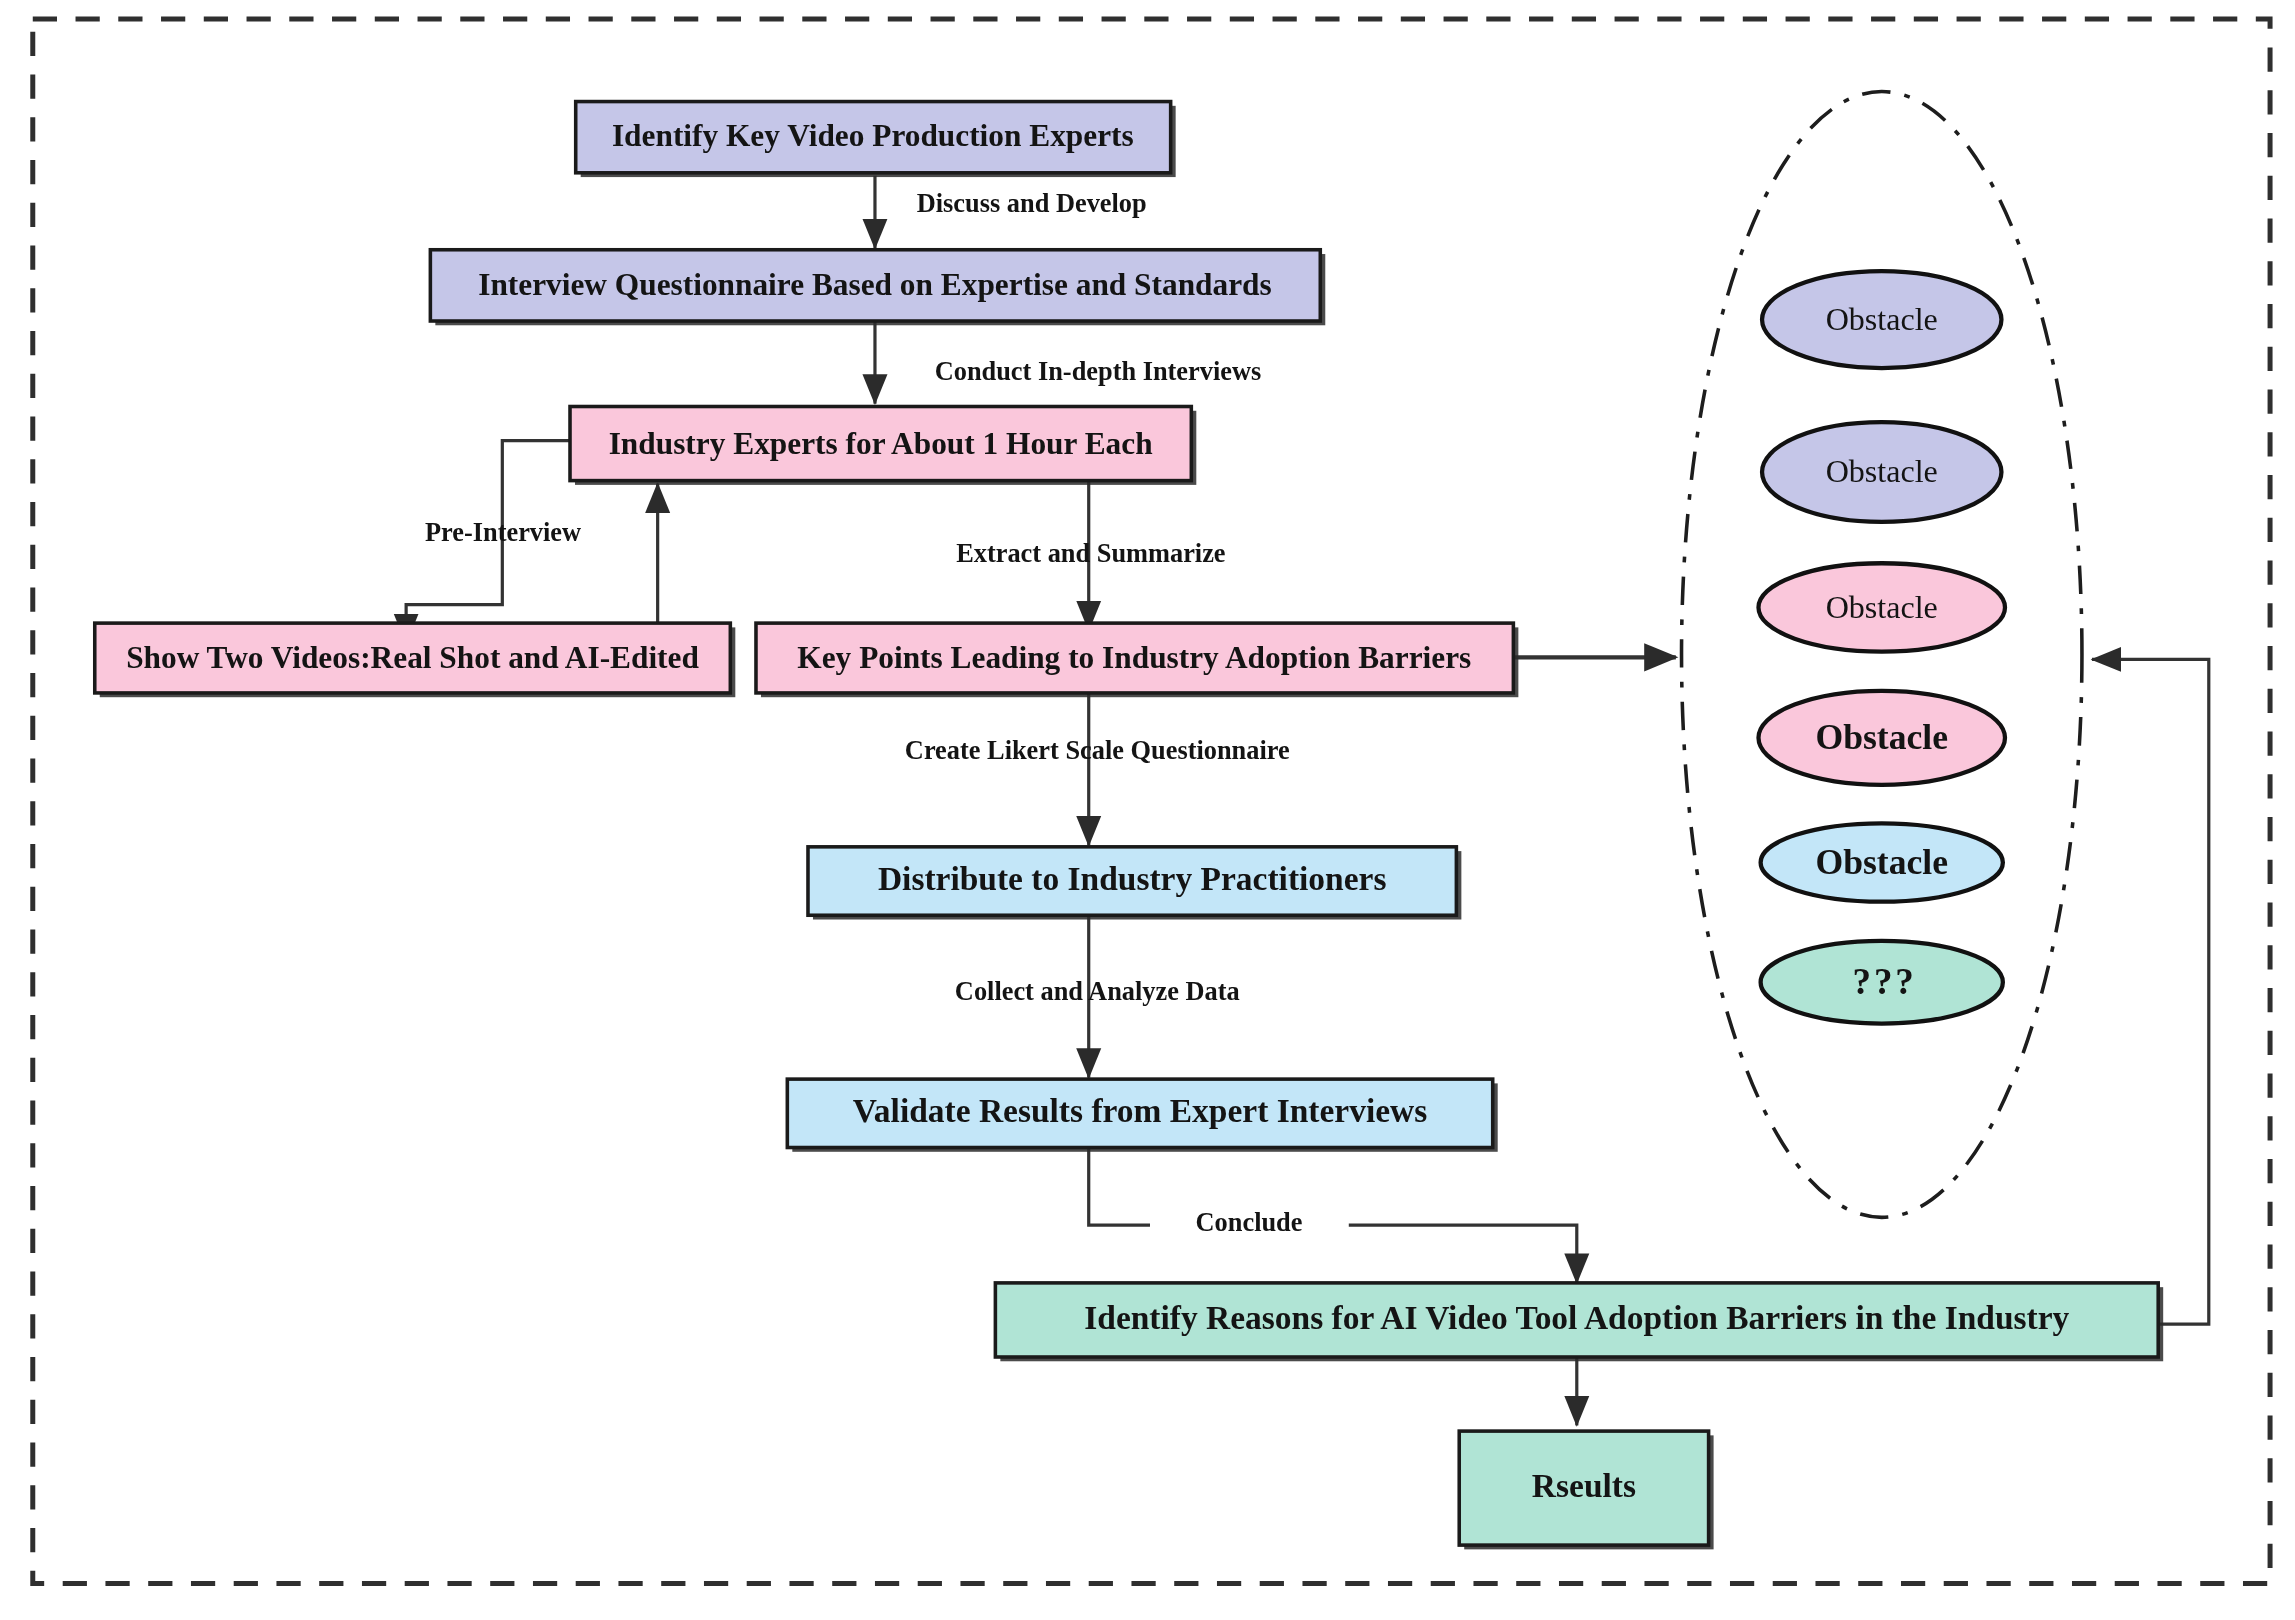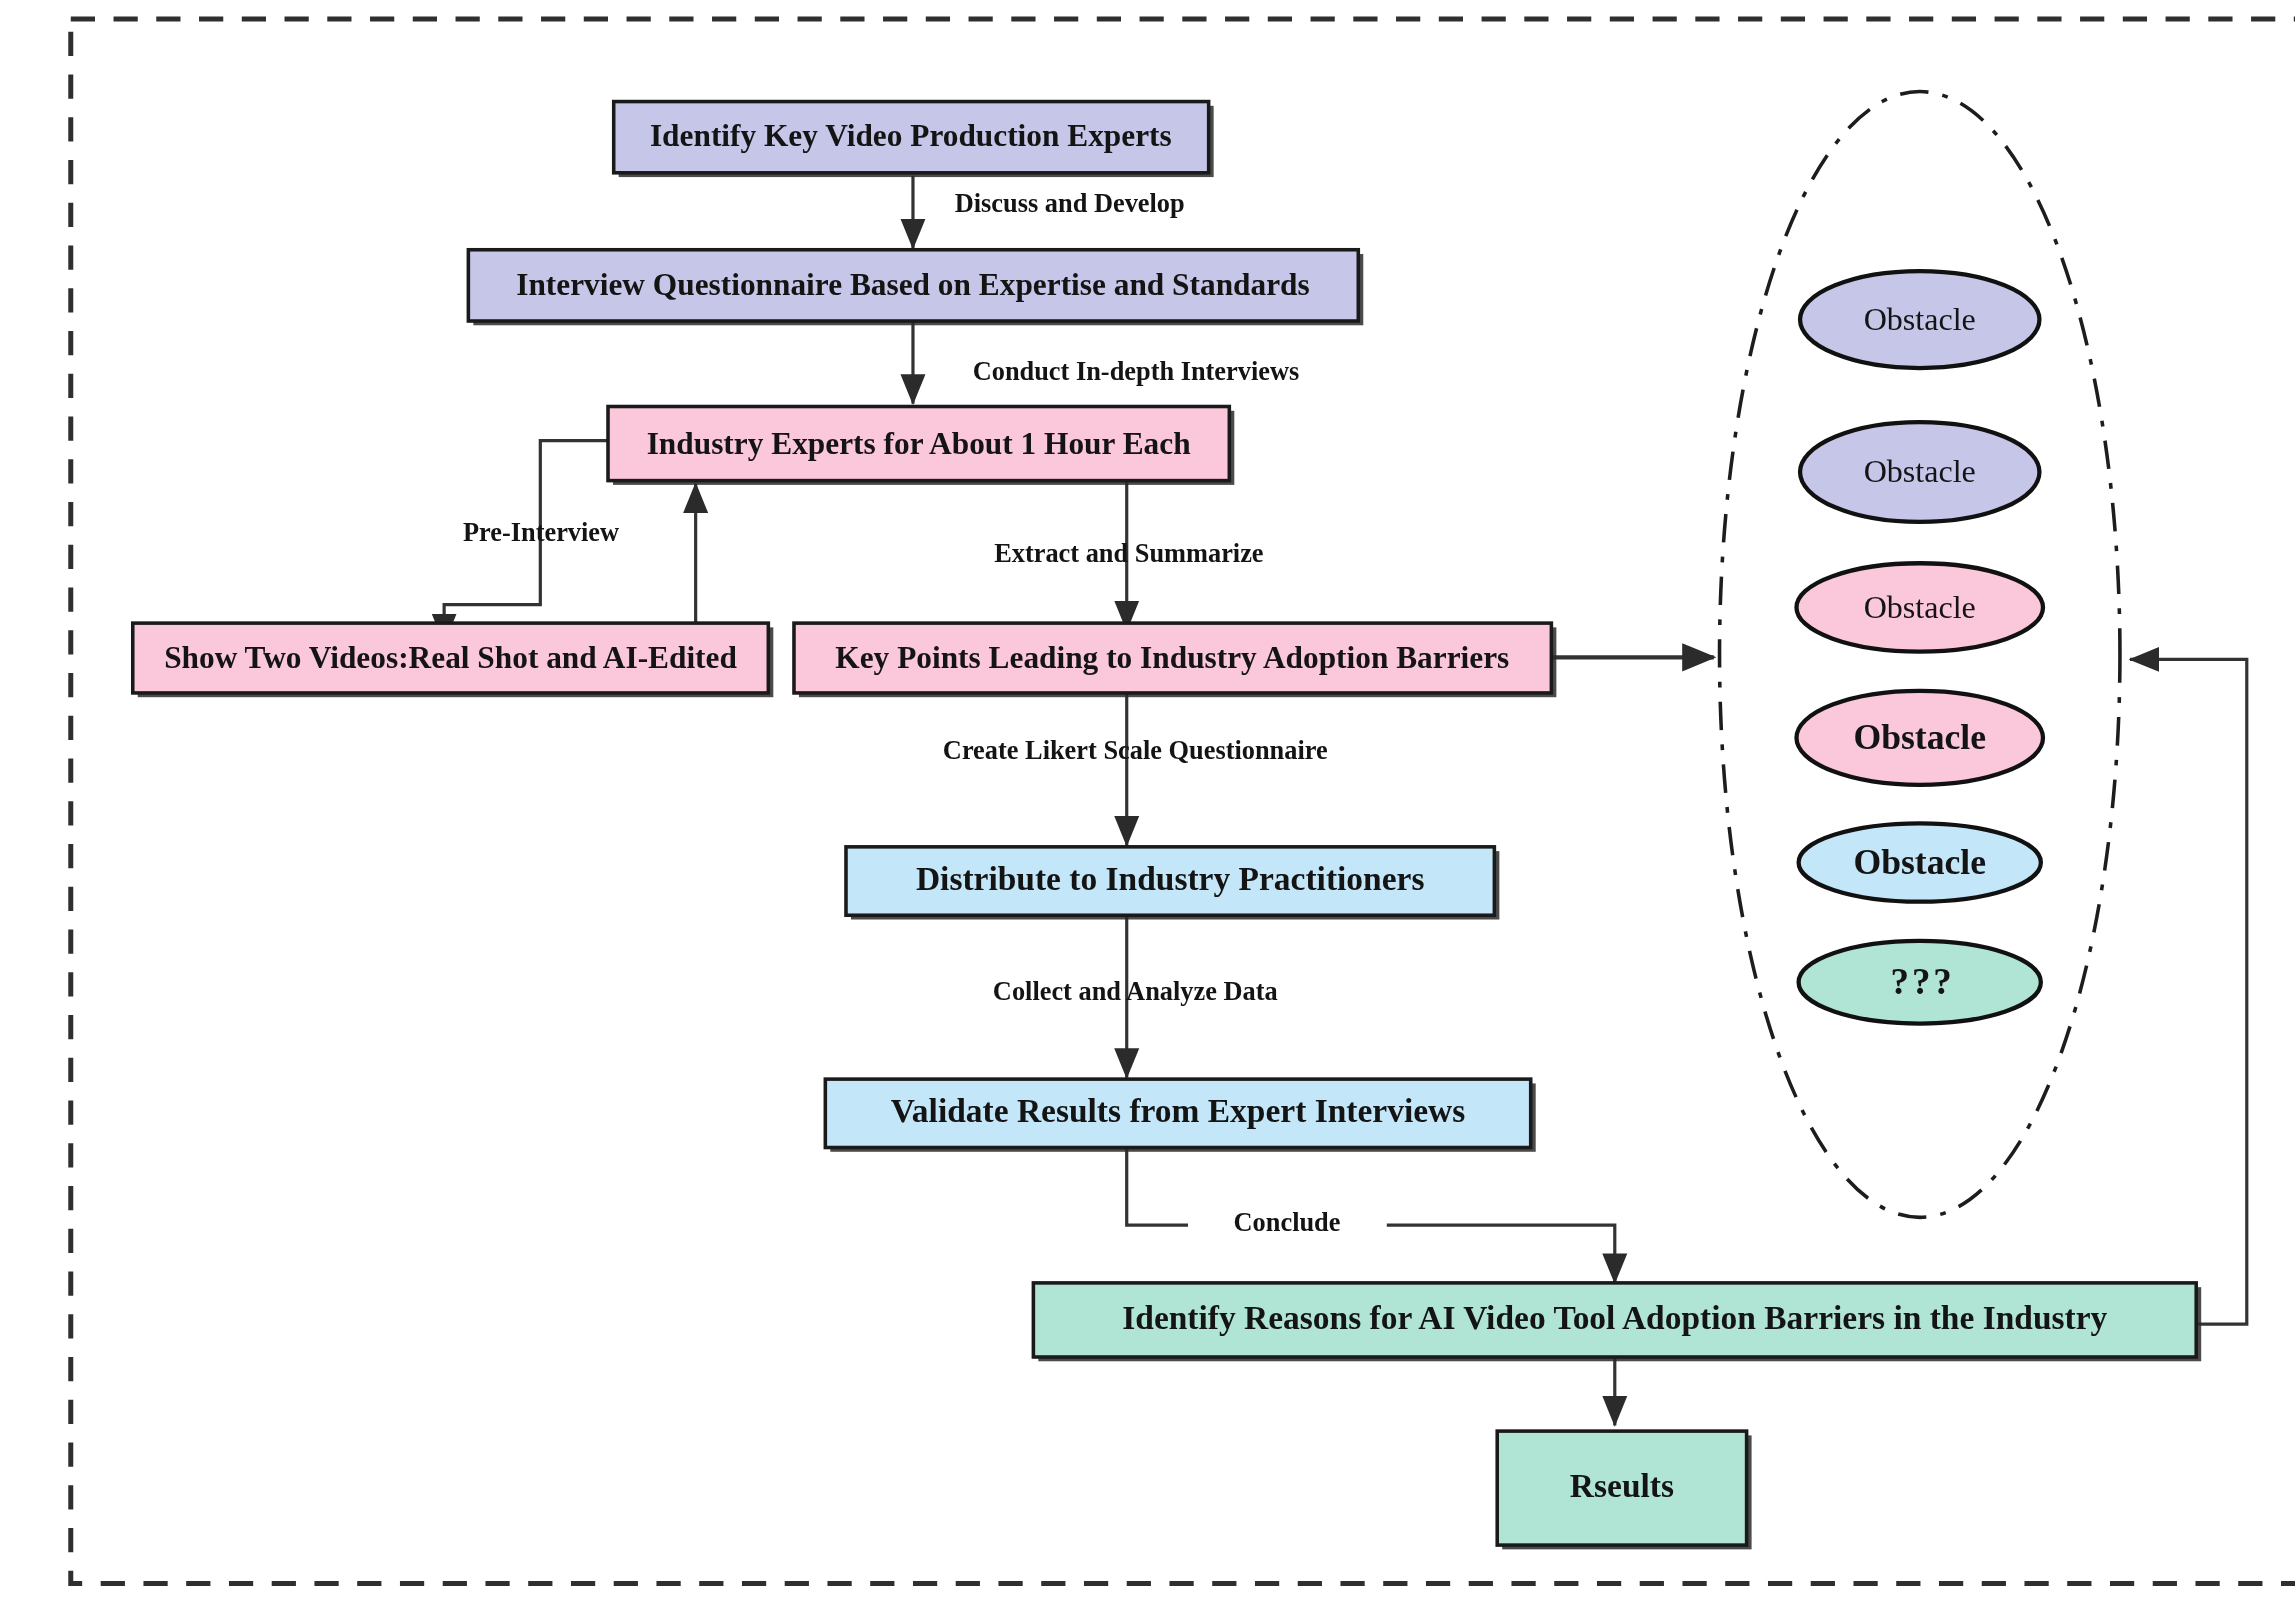--- a/index.html
+++ b/index.html
@@ -12,21 +12,20 @@
     width: 2295px;
     height: 1621px;
     overflow: hidden;
     font-family: "Liberation Serif", "DejaVu Serif", serif;
   }
   #stage {
     position: relative;
     width: 1824px;
     height: 1621px;
     background: #ffffff;
-    margin-left: 38px;
   }
   svg#flow {
     position: absolute;
     left: 0;
     top: 0;
     width: 2295px;
     height: 1621px;
   }
   .node-rect {
     stroke: #1a1a1a;

